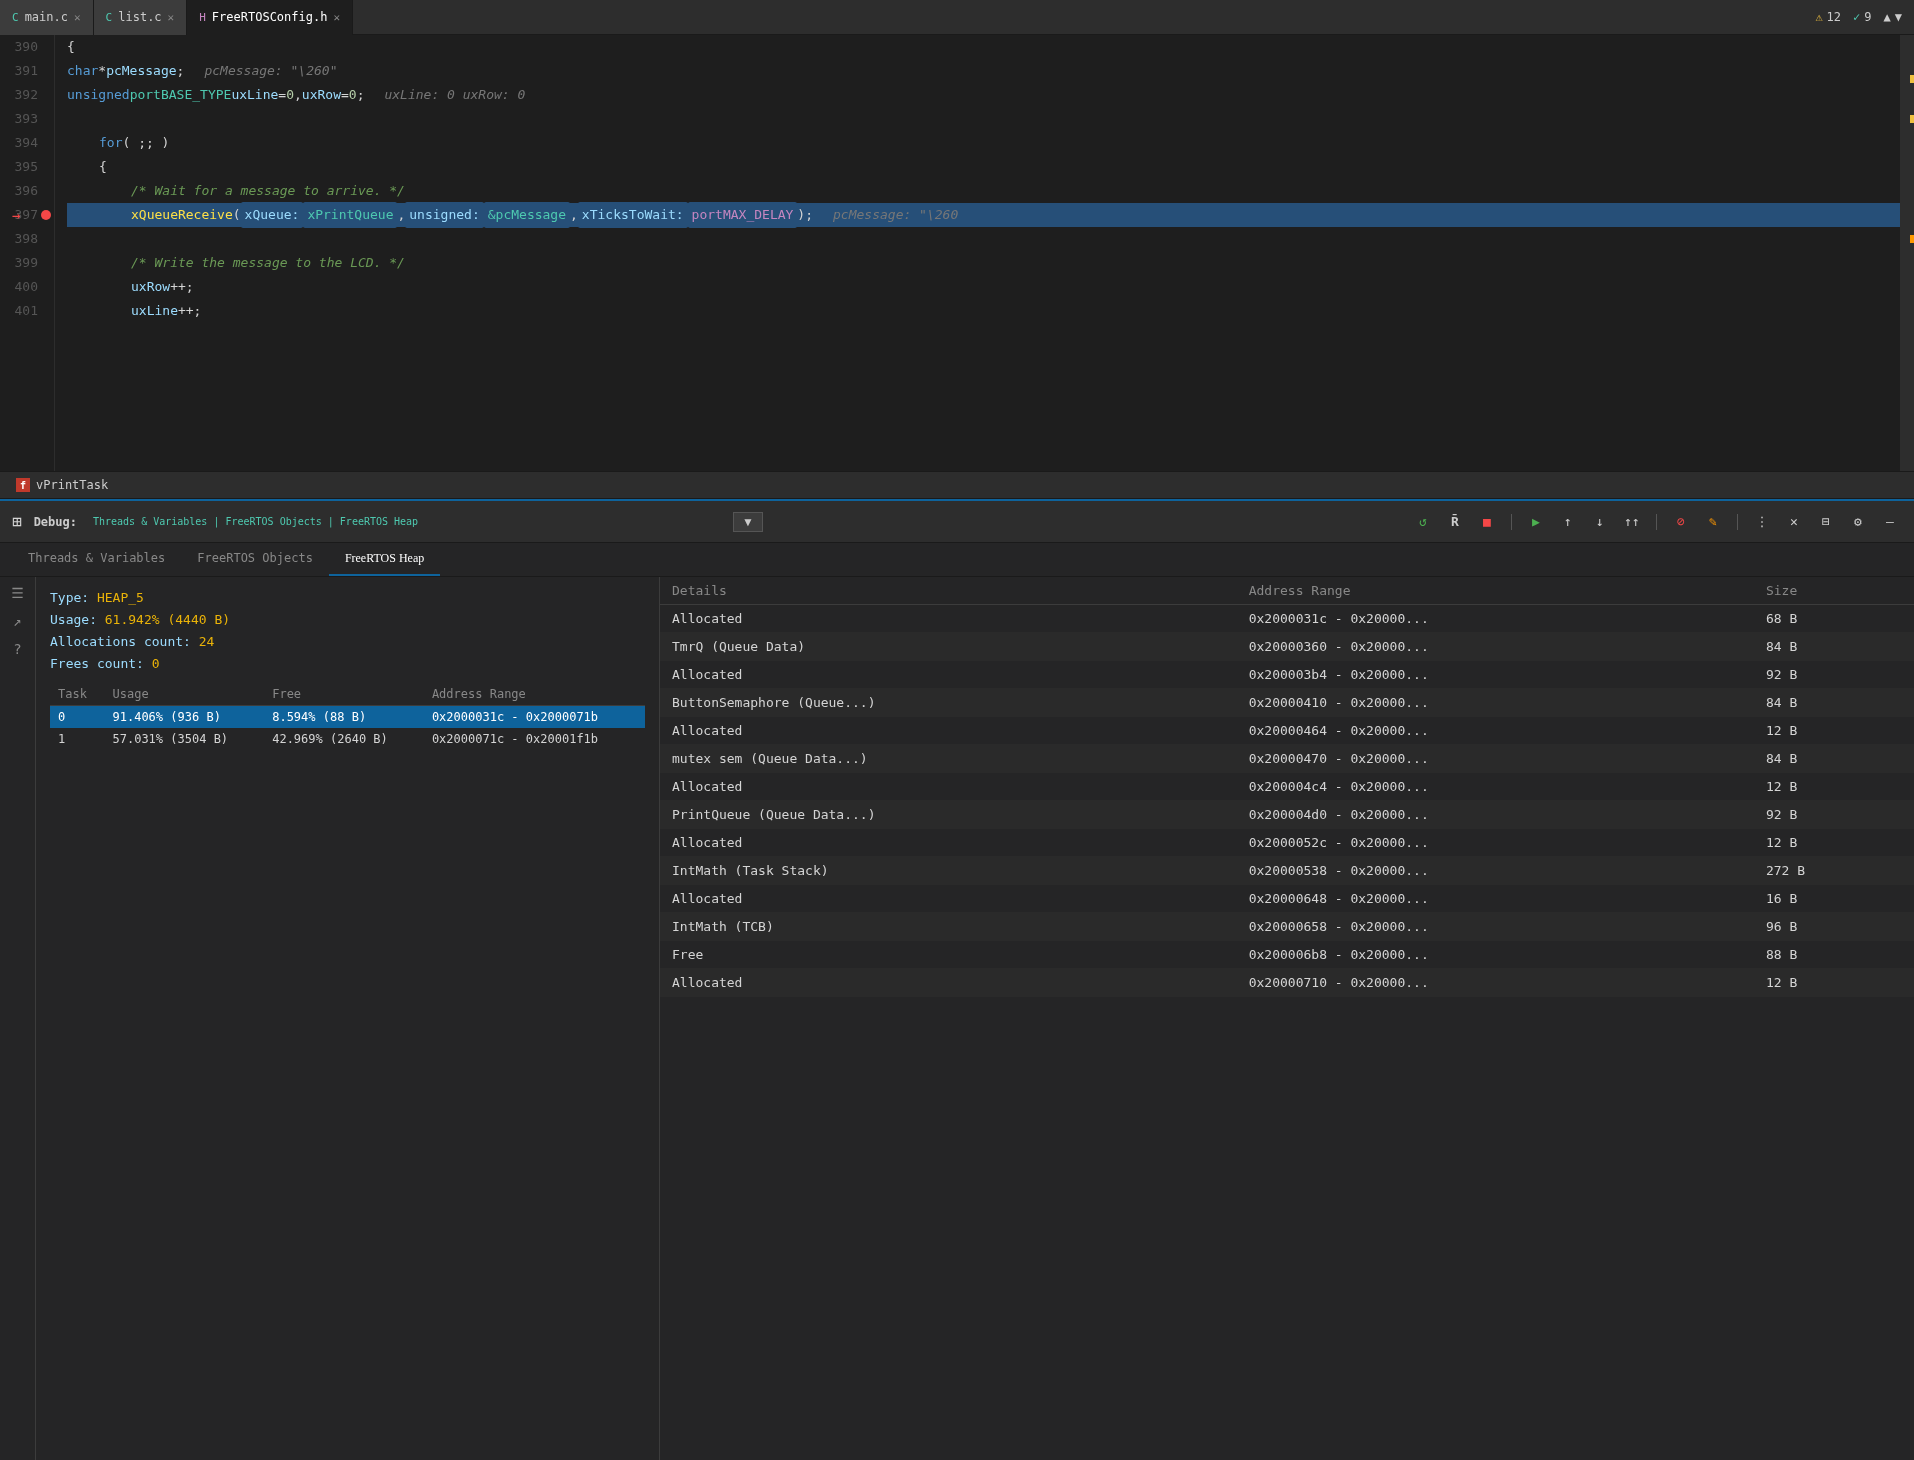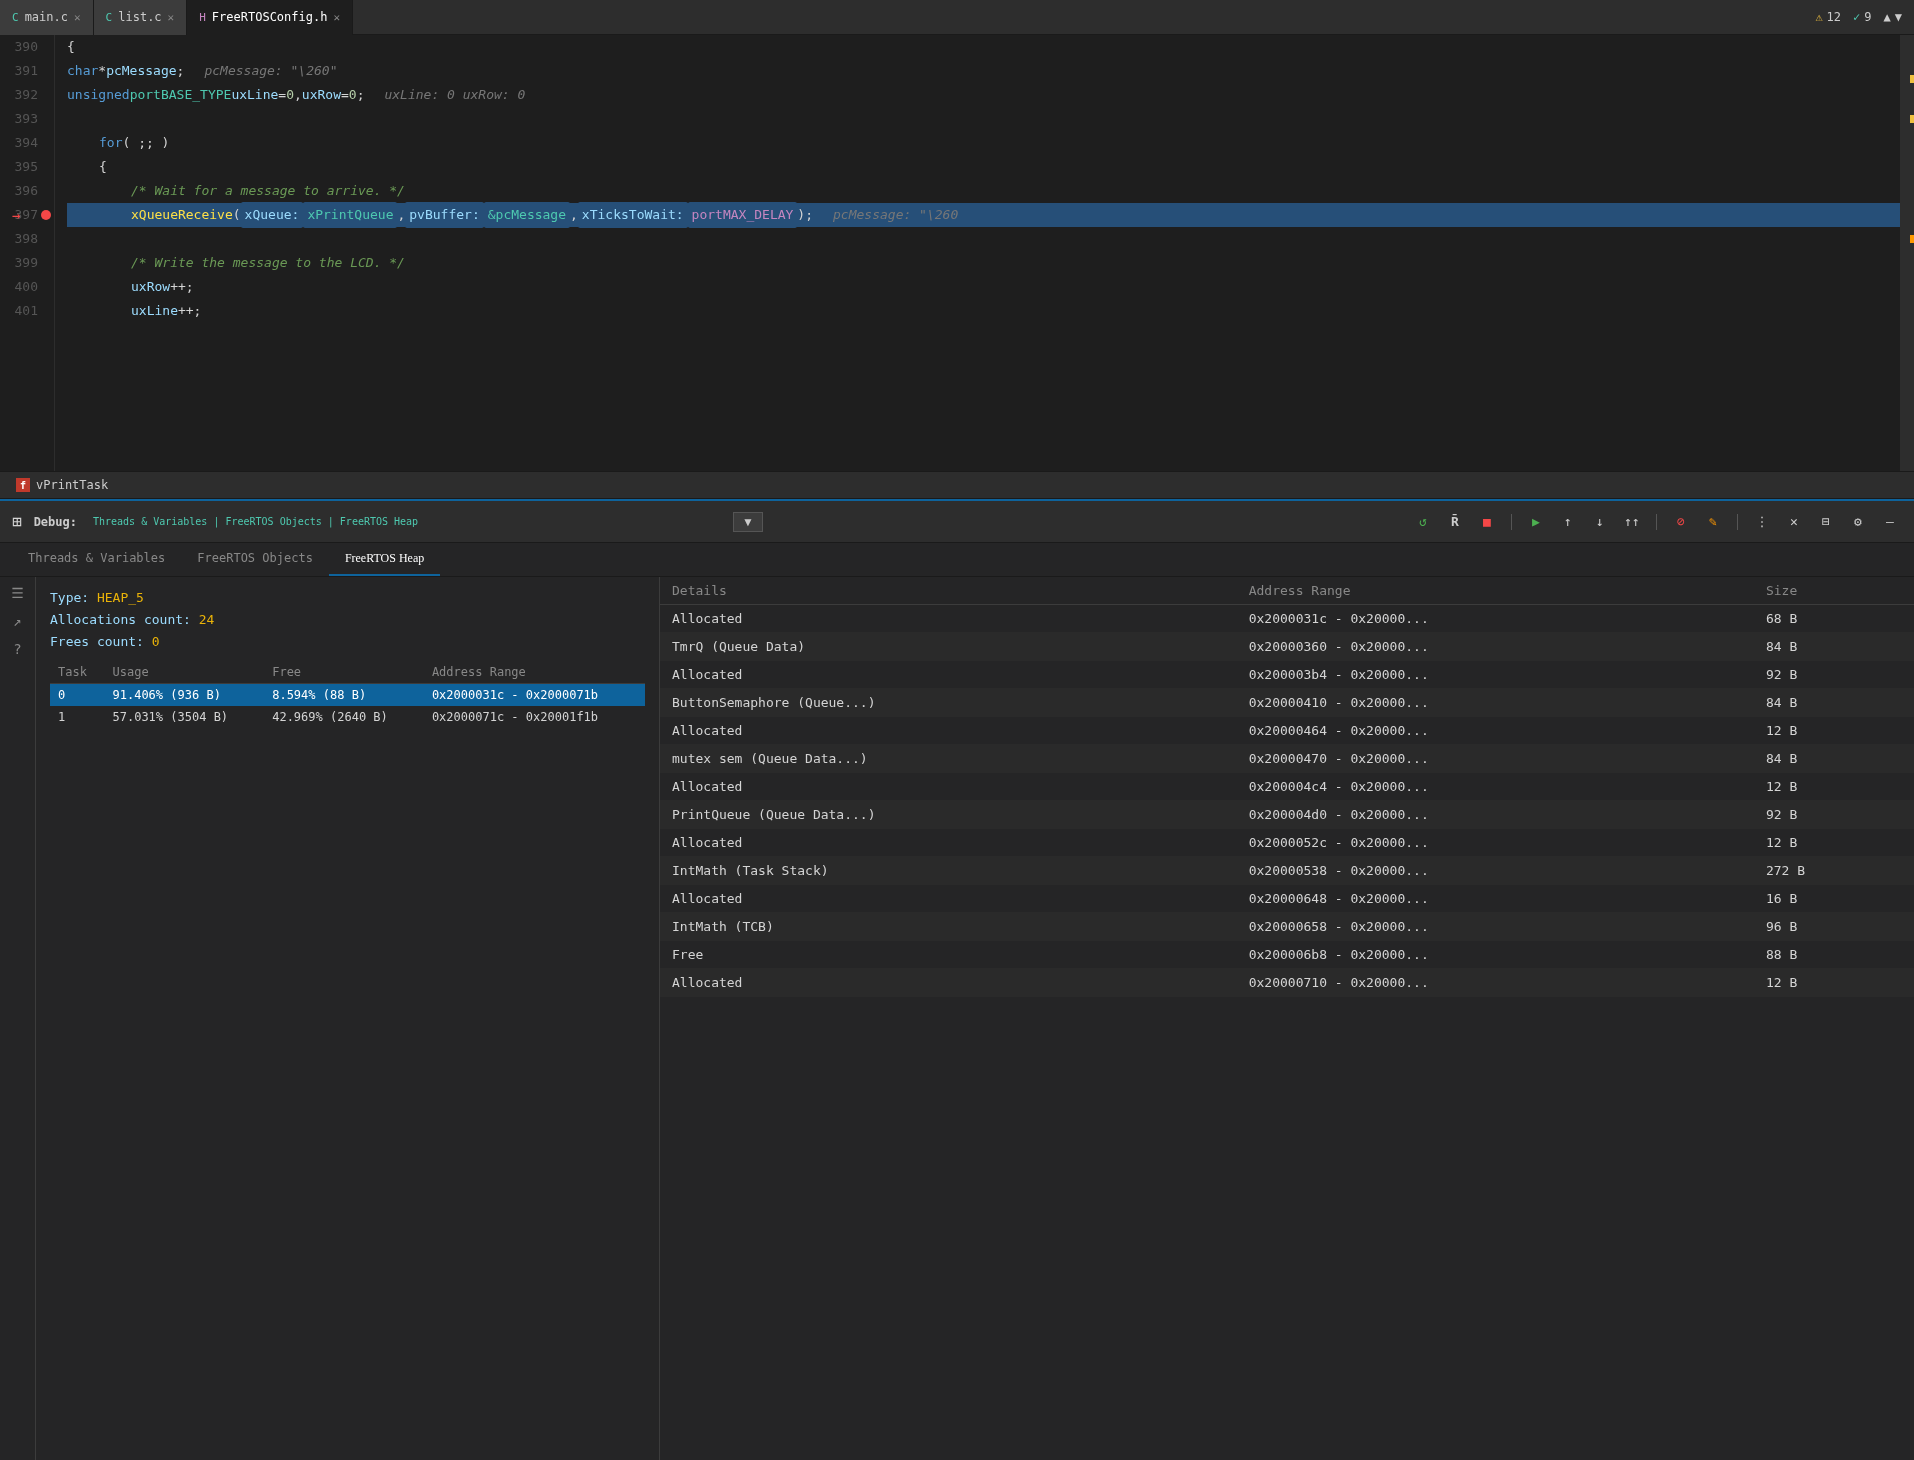--- a/index.html
+++ b/index.html
@@ -371,21 +371,21 @@
       <span class="comment">/* Wait for a message to arrive. */</span>
     </div>
 
     <div class="code-line highlighted">
       <span style="width:64px;display:inline-block"></span>
       <span class="fn">xQueueReceive</span>
       <span style="color:#d4d4d4">( </span>
       <span style="background:#264f78;color:#9cdcfe;padding:1px 4px;border-radius:2px;">xQueue: </span>
       <span style="background:#264f78;color:#4ec9b0;padding:1px 4px;border-radius:2px;">xPrintQueue</span>
       <span style="color:#d4d4d4">,  </span>
-      <span style="background:#264f78;color:#9cdcfe;padding:1px 4px;border-radius:2px;">pvBuffer: </span>
+      <span style="background:#264f78;color:#9cdcfe;padding:1px 4px;border-radius:2px;">unsigned: </span>
       <span style="background:#264f78;color:#4ec9b0;padding:1px 4px;border-radius:2px;">&amp;pcMessage</span>
       <span style="color:#d4d4d4">,  </span>
       <span style="background:#264f78;color:#9cdcfe;padding:1px 4px;border-radius:2px;">xTicksToWait: </span>
       <span style="background:#264f78;color:#c586c0;padding:1px 4px;border-radius:2px;">portMAX_DELAY</span>
       <span style="color:#d4d4d4"> );</span>
       <span class="hint">pcMessage: "\260</span>
     </div>
 
     <div class="code-line"></div>
 
@@ -460,20 +460,21 @@
       <div style="display:flex;height:100%;">
         <div style="width:36px;border-right:1px solid #3c3c3c;display:flex;flex-direction:column;align-items:center;padding-top:8px;gap:12px;">
           <div style="color:#888;cursor:pointer;font-size:14px;">☰</div>
           <div style="color:#888;cursor:pointer;font-size:14px;">↗</div>
           <div style="color:#888;cursor:pointer;font-size:14px;">?</div>
         </div>
         <div style="flex:1;padding:10px 14px;overflow-y:auto;">
 
           <div class="heap-info">
             <div><span class="label">Type: </span><span class="value">HEAP_5</span></div>
+            <div><span class="label">Usage: </span><span class="value"><span>61.942%</span> (<span>4440 B</span>)</span></div>
             <div><span class="label">Allocations count: </span><span class="value">24</span></div>
             <div><span class="label">Frees count: </span><span class="value">0</span></div>
           </div>
 
           <table class="heap-table">
             <thead>
               <tr>
                 <th>Task</th>
                 <th>Usage</th>
                 <th>Free</th>

